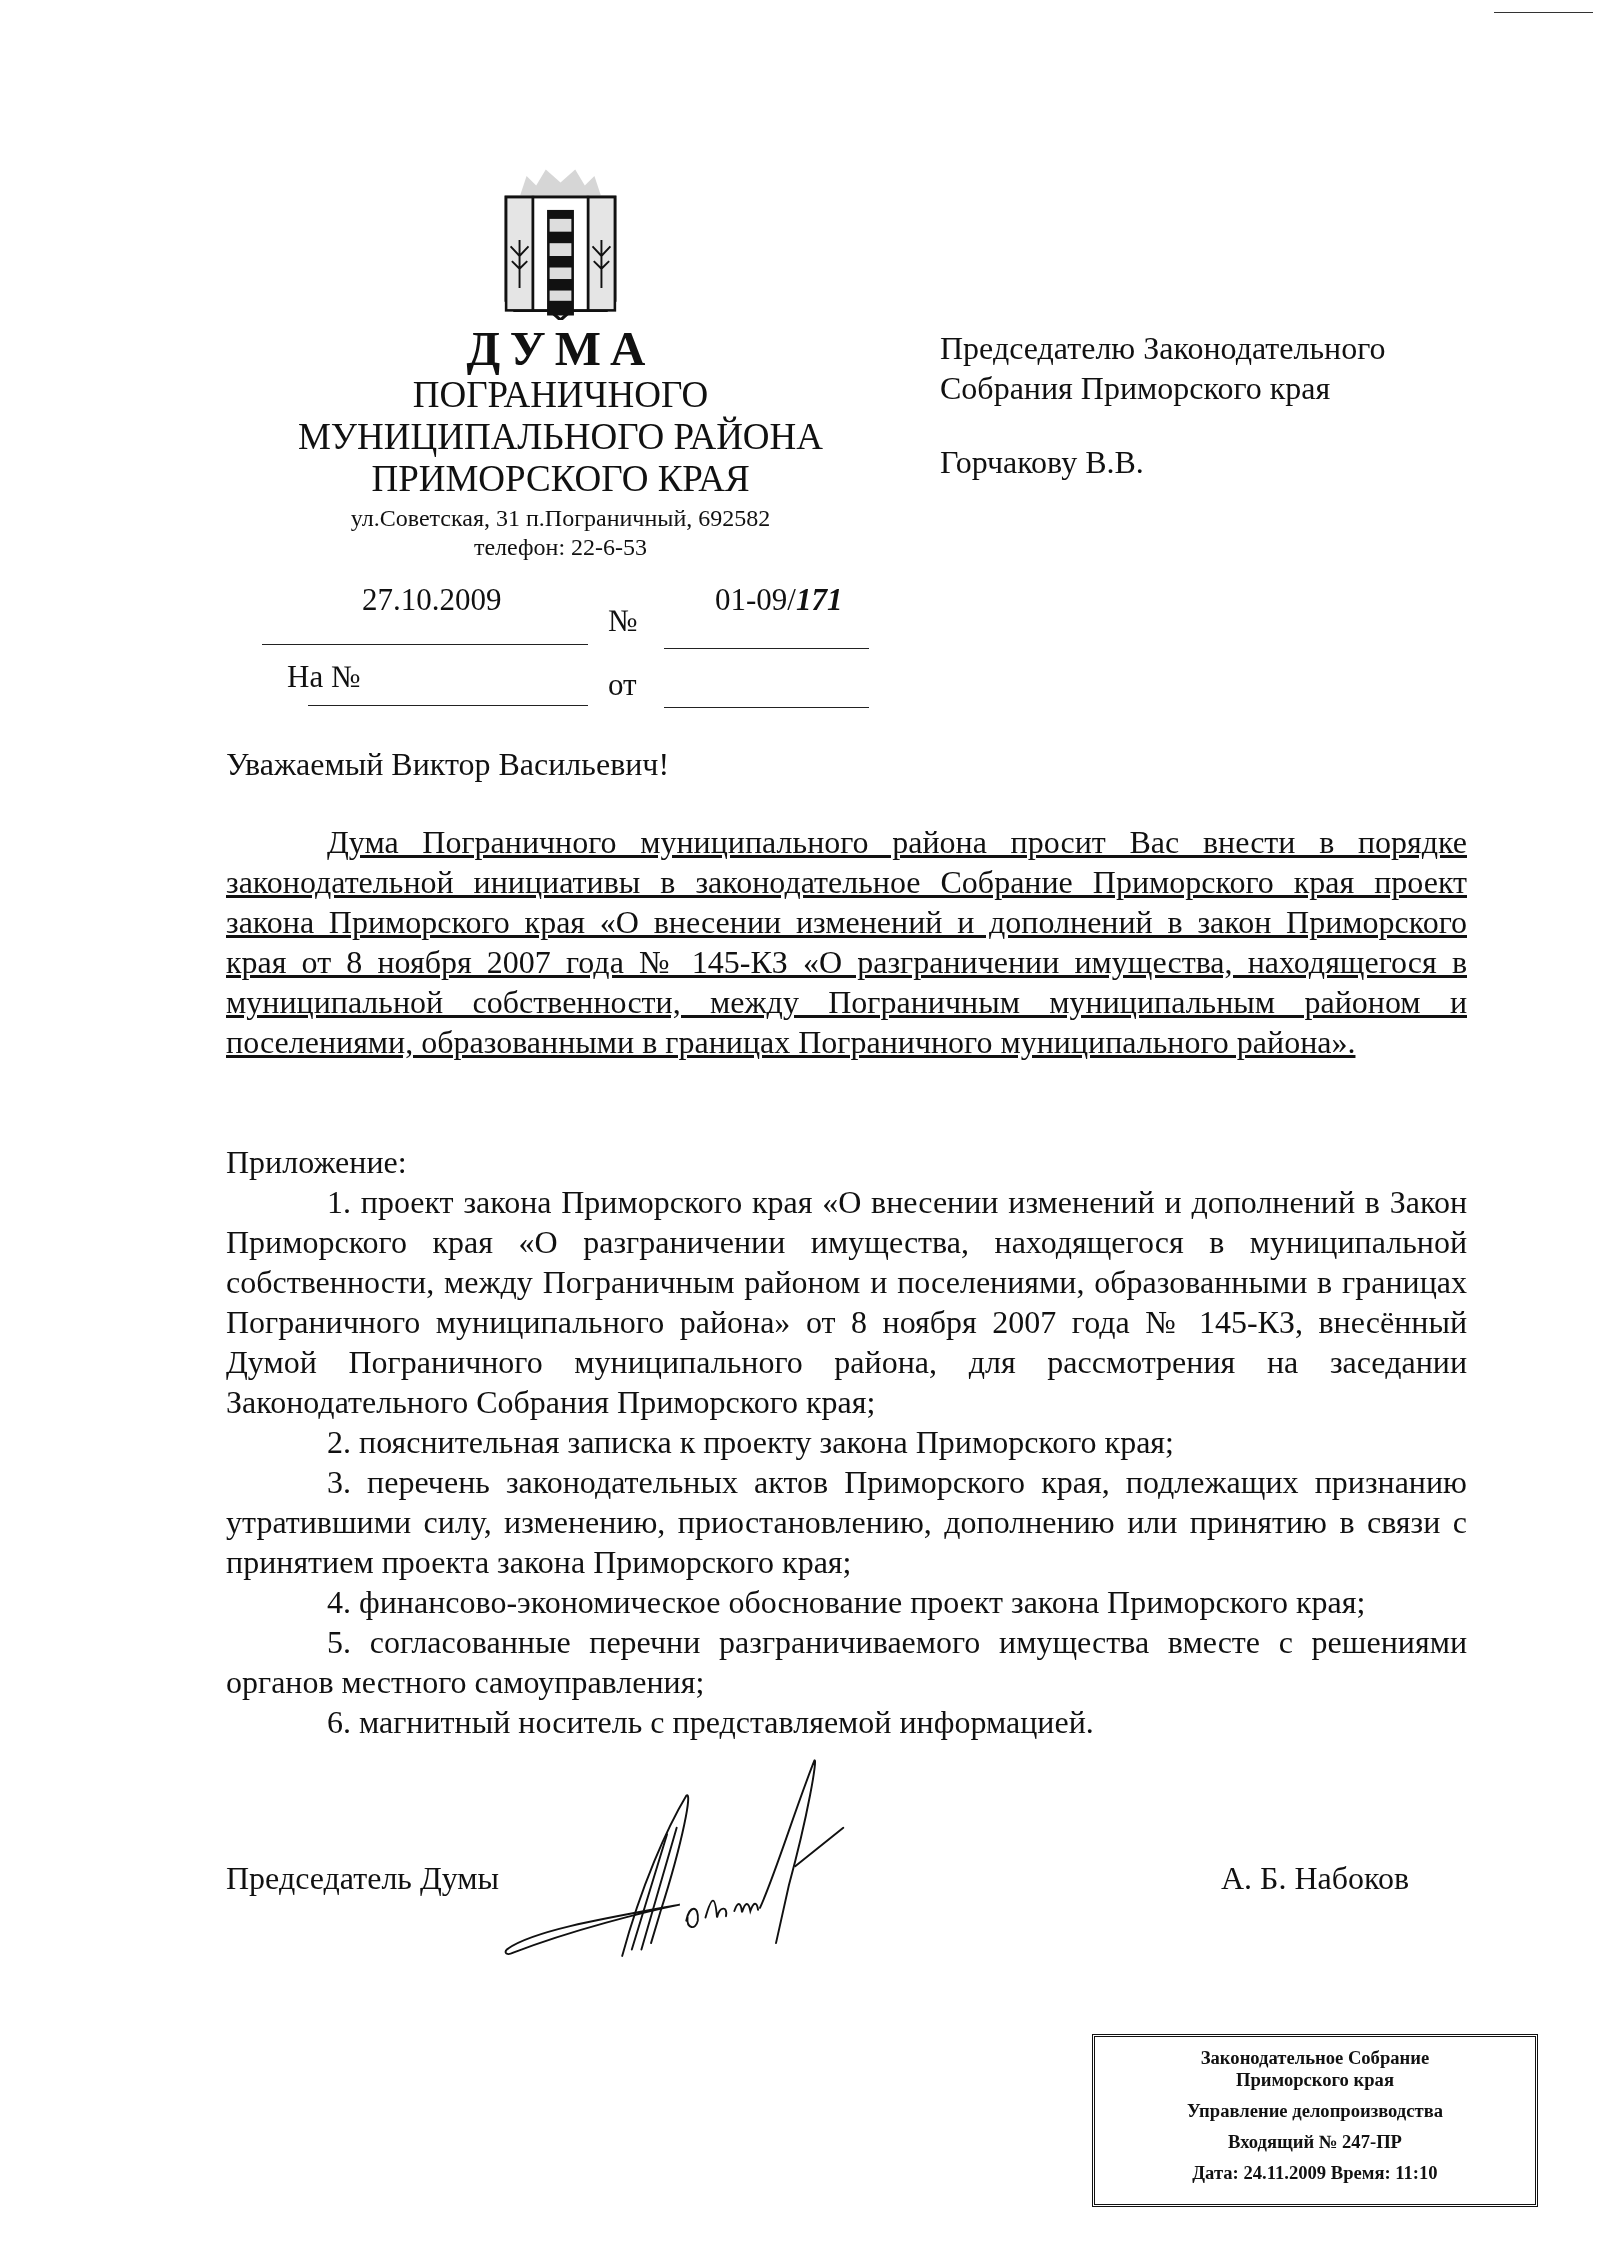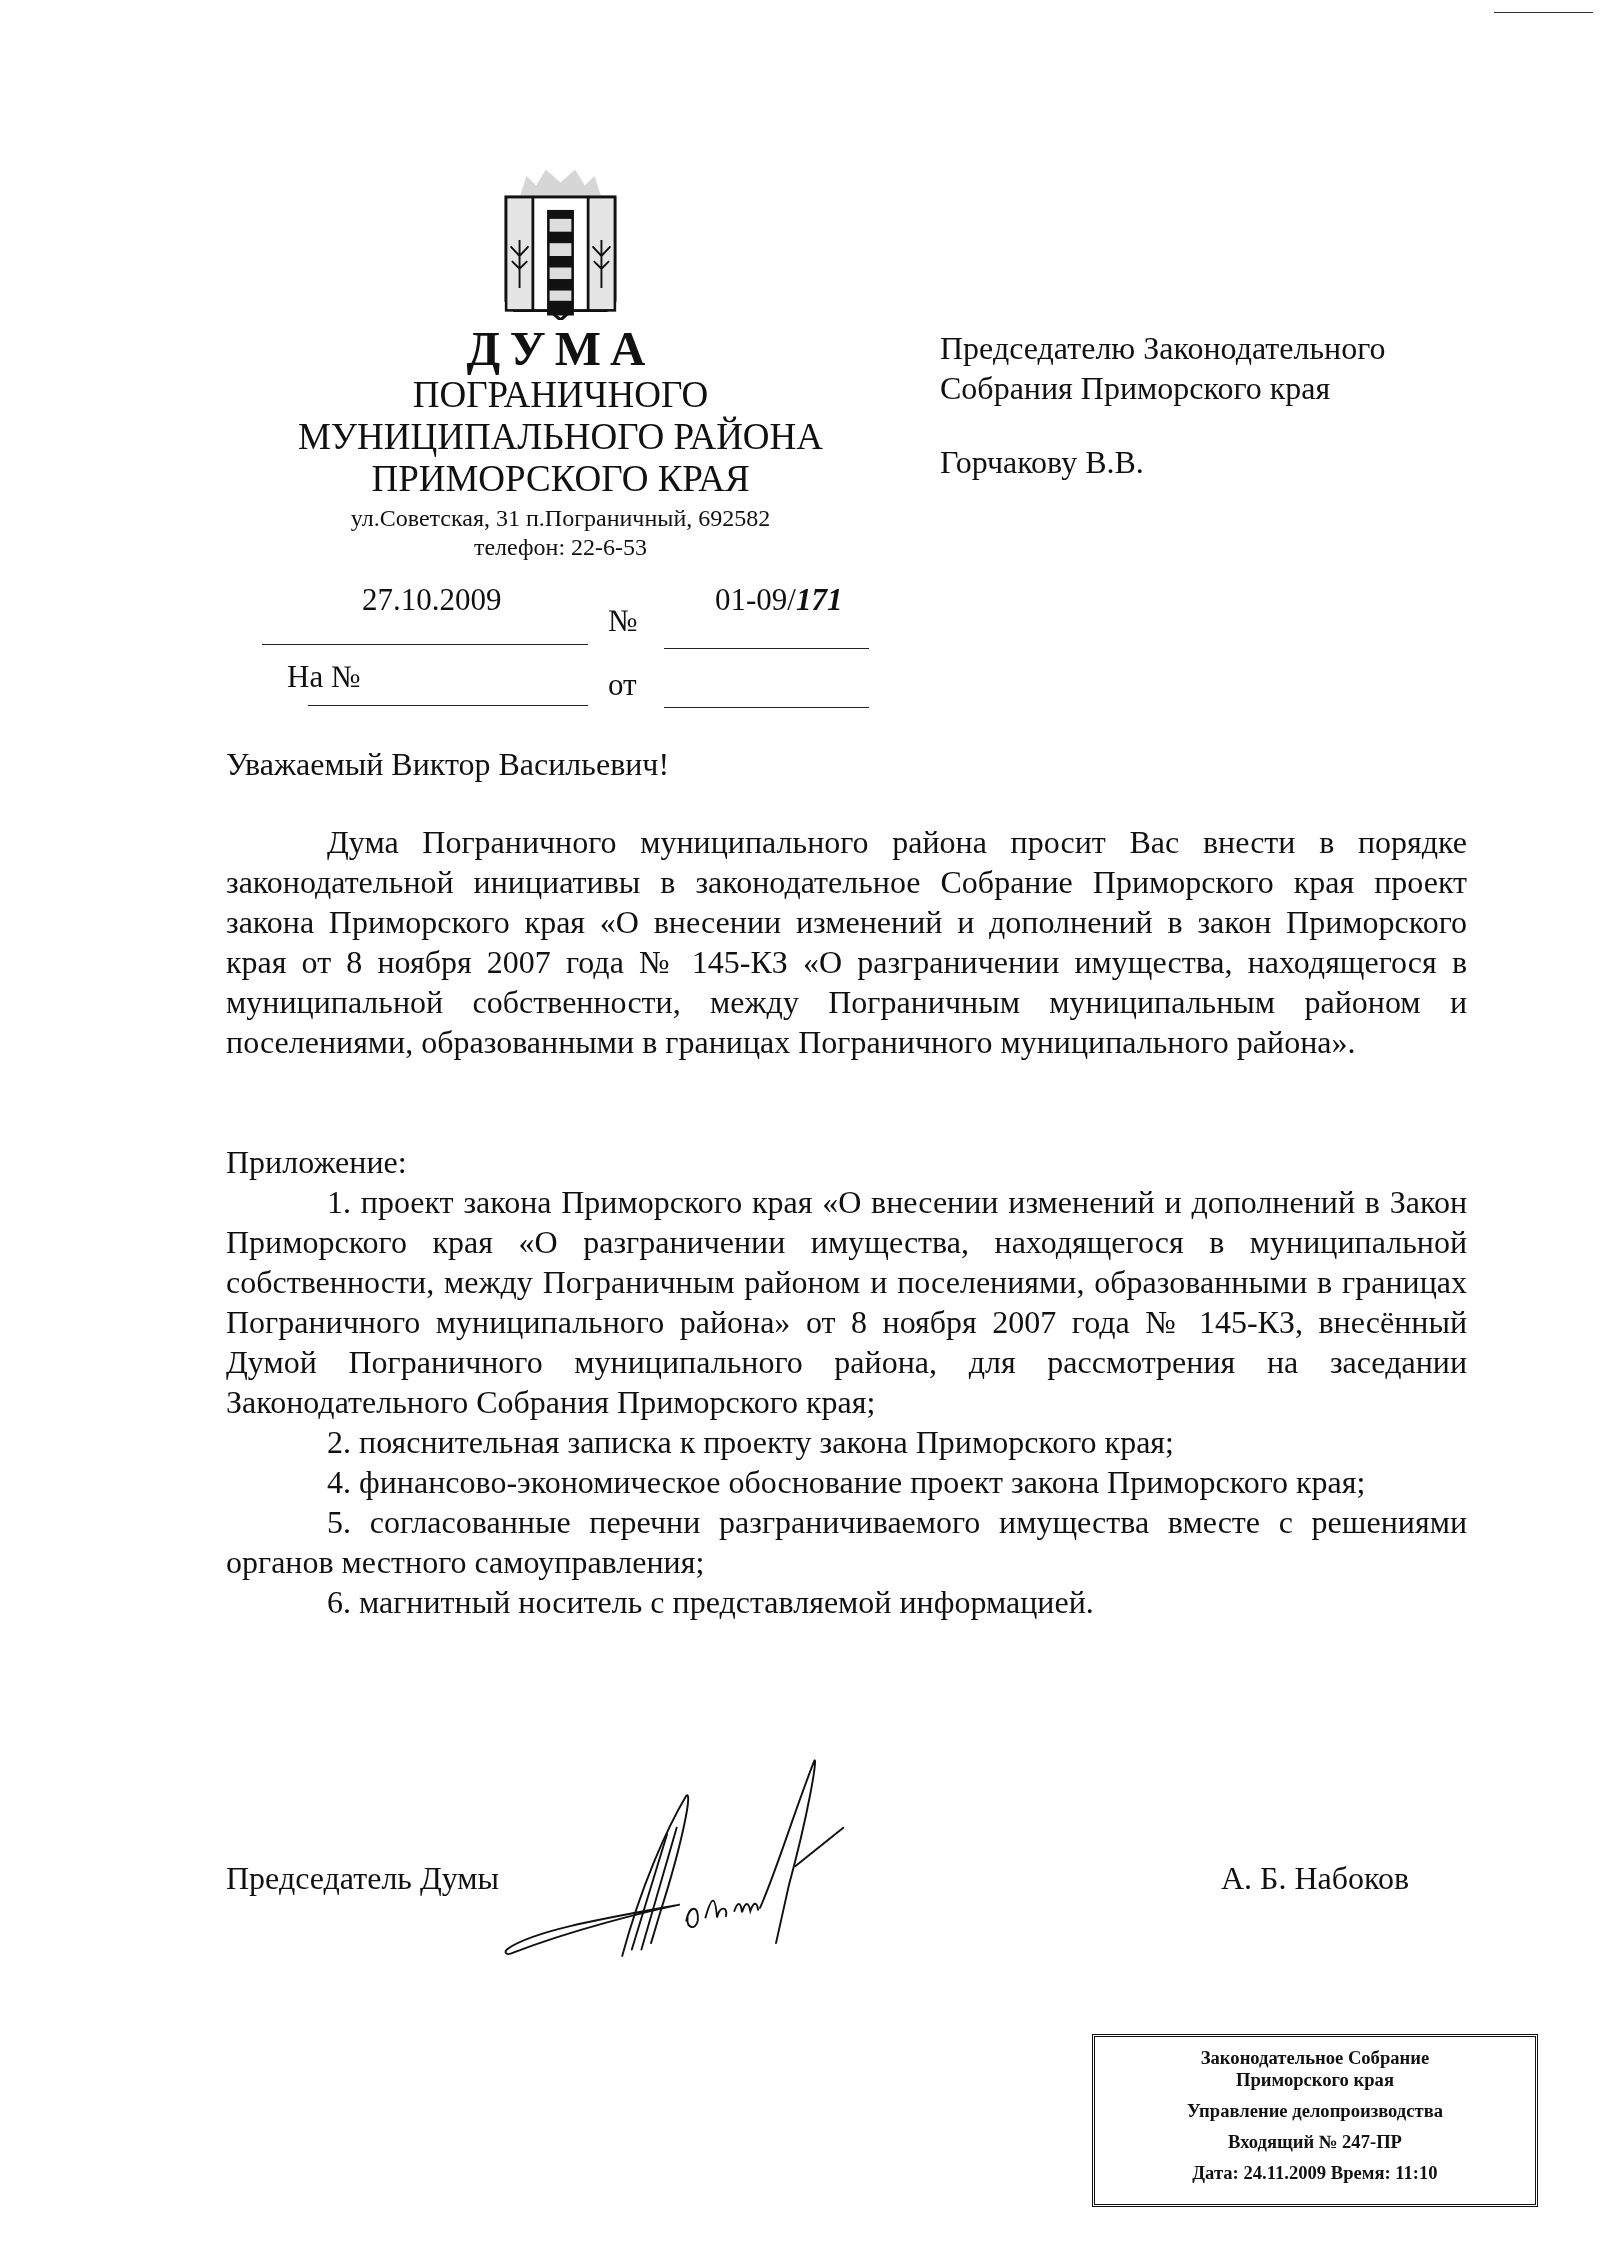--- a/index.html
+++ b/index.html
@@ -37,21 +37,21 @@
   .reply-from { left: 608px; top: 667px; }
   .uline { height: 1.3px; background: #222; }
   .ul1 { left: 262px; top: 644px; width: 326px; }
   .ul2 { left: 664px; top: 648px; width: 205px; }
   .ul3 { left: 308px; top: 705px; width: 280px; }
   .ul4 { left: 664px; top: 707px; width: 205px; }
 
   
   .body-block { left: 226px; width: 1241px; font-size: 32px; line-height: 40px; }
   .salutation { top: 744px; left: 226px; width: 1241px; text-align: left; font-size: 32px; line-height: 40px; }
-  .para { top: 822px; text-align: justify; text-indent: 101px; }
+  .para { top: 822px; text-align: justify; text-indent: 101px; text-decoration: underline; }
   .attach-h { top: 1142px; }
   .attach-list { top: 1182px; }
   .attach-item { text-align: justify; text-indent: 101px; margin: 0; }
 
   
   .sig-role { left: 226px; top: 1858px; font-size: 32px; line-height: 40px; font-family: Liberation Serif, serif; }
   .sig-name { left: 1221px; top: 1858px; font-size: 32px; line-height: 40px; }
   .signature { left: 494px; top: 1757px; width: 564px; height: 212px; }
 
   
@@ -108,20 +108,21 @@
 <div class="abs field-text reply-from">от</div>
 <div class="abs uline ul4"></div>
 
 <div class="abs salutation">Уважаемый Виктор Васильевич!</div>
 <div class="abs body-block para">Дума Пограничного муниципального района просит Вас внести в порядке законодательной инициативы в законодательное Собрание Приморского края проект закона Приморского края «О внесении изменений и дополнений в закон Приморского края  от 8 ноября 2007 года № 145-КЗ «О разграничении имущества, находящегося в муниципальной собственности, между Пограничным муниципальным районом и поселениями, образованными в границах Пограничного муниципального района».</div>
 
 <div class="abs body-block attach-h">Приложение:</div>
 <div class="abs body-block attach-list">
   <p class="attach-item">1. проект закона Приморского края «О внесении изменений и дополнений в Закон Приморского края «О разграничении имущества, находящегося в муниципальной собственности, между Пограничным районом и поселениями, образованными в границах Пограничного муниципального района» от 8 ноября 2007 года № 145-КЗ, внесённый Думой Пограничного муниципального района, для рассмотрения на заседании Законодательного Собрания Приморского края;</p>
   <p class="attach-item">2. пояснительная записка к проекту закона Приморского края;</p>
+  <p class="attach-item">3. перечень законодательных актов Приморского края, подлежащих признанию утратившими силу, изменению, приостановлению, дополнению или принятию в связи с принятием проекта закона Приморского края;</p>
   <p class="attach-item">4. финансово-экономическое обоснование проект закона Приморского края;</p>
   <p class="attach-item">5. согласованные перечни разграничиваемого имущества вместе с решениями органов местного самоуправления;</p>
   <p class="attach-item">6. магнитный носитель с представляемой информацией.</p>
 </div>
 
 <div class="abs sig-role">Председатель Думы</div>
 <svg class="abs signature" viewBox="0 0 880 330">
   <g fill="none" stroke="#111" stroke-width="3" stroke-linecap="round">
     <path d="M20 300 C60 270 180 250 290 230 C240 240 120 270 30 305 C20 310 15 305 20 300"></path>
     <path d="M200 310 C230 200 270 110 300 60 C310 50 295 130 260 240 L245 290"></path>

